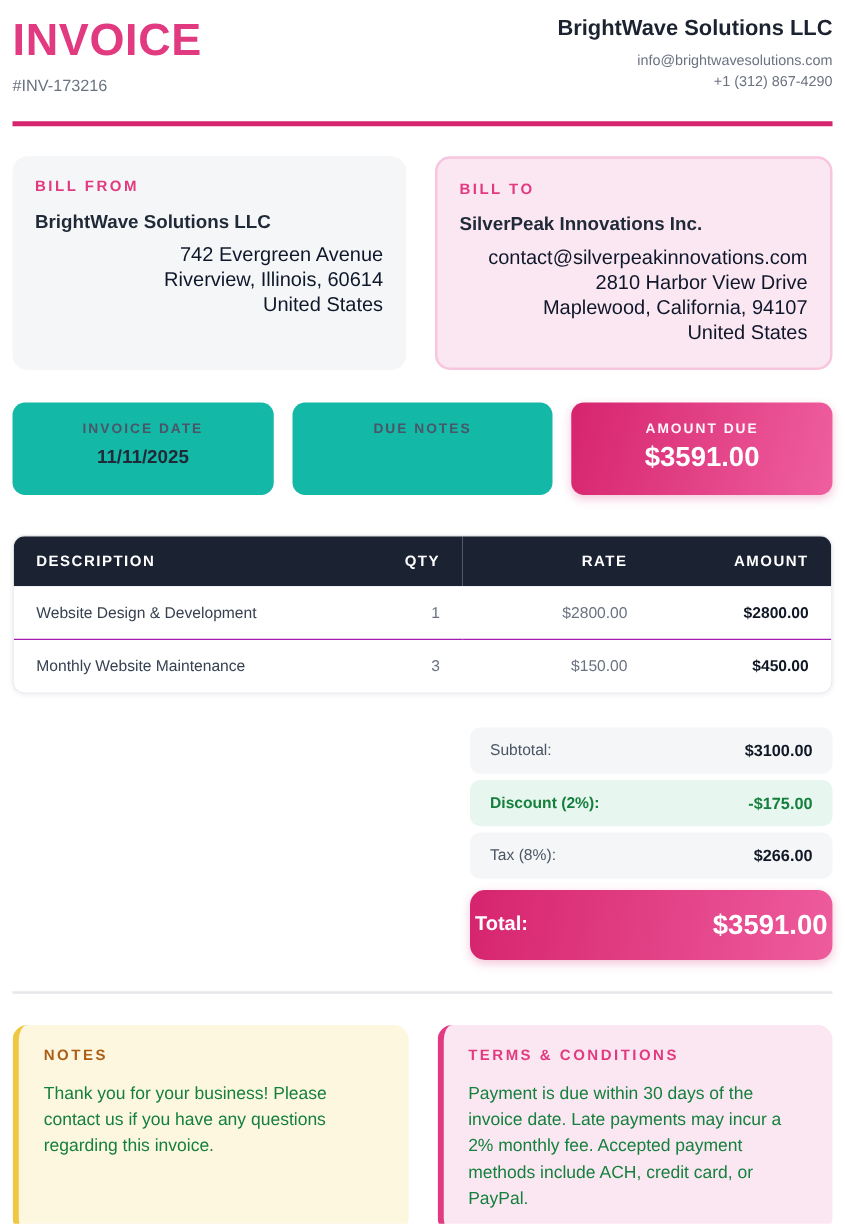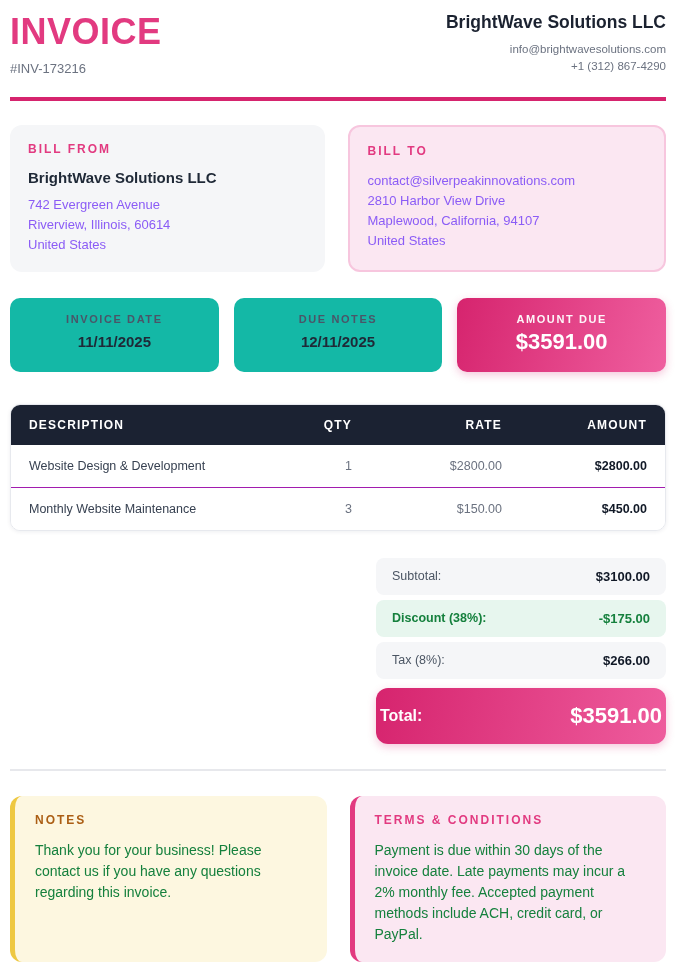--- a/index.html
+++ b/index.html
@@ -27,21 +27,21 @@
   
   .bill-row { display: flex; gap: 23px; margin-top: 24px; align-items: stretch; }
   .bill-card { flex: 1; border-radius: 12px; padding: 17px 18px; }
   .bill-from { background: #f5f6f8; }
   .bill-to { background: #fbe7f2; border: 2px solid #f7c6de; }
   .section-label {
     font-size: 12px; font-weight: 700; letter-spacing: 2px;
     color: var(--accent-pink, #e23a80); margin-bottom: 13px;
   }
   .party-name { font-size: 15px; font-weight: 700; color: #1f2937; margin-bottom: 9px; }
-  .party-line { font-size: 13px; color: #8b5cf6; line-height: 20px; }
+  .party-line { font-size: 16px; color: #0f172a; line-height: 20px; text-align: right; }
 
   
   .meta-row { display: flex; gap: 15px; margin-top: 26px; }
   .meta-card { flex: 1; border-radius: 10px; padding: 15px 8px 17px; text-align: center; background: #14b8a6; }
   .meta-label { font-size: 11px; font-weight: 700; letter-spacing: 1.6px; color: #4a5568; }
   .meta-value { font-size: 15px; font-weight: 600; color: #1f2937; margin-top: 8px; }
   .meta-card.amount-due {
     background: linear-gradient(105deg, var(--deep-pink, #d6246e), #ef5f9f);
     box-shadow: 0 3px 8px rgba(214,36,110,.25);
   }
@@ -119,35 +119,35 @@
   <div class="bill-row">
     <div class="bill-card bill-from">
       <div class="section-label">BILL FROM</div>
       <div class="party-name">BrightWave Solutions LLC</div>
       <div class="party-line">742 Evergreen Avenue</div>
       <div class="party-line">Riverview, Illinois, 60614</div>
       <div class="party-line">United States</div>
     </div>
     <div class="bill-card bill-to">
       <div class="section-label">BILL TO</div>
+      <div class="party-name">SilverPeak Innovations Inc.</div>
       <div class="party-line">contact@silverpeakinnovations.com</div>
       <div class="party-line">2810 Harbor View Drive</div>
       <div class="party-line">Maplewood, California, 94107</div>
       <div class="party-line">United States</div>
     </div>
   </div>
 
   <div class="meta-row">
     <div class="meta-card">
       <div class="meta-label">INVOICE DATE</div>
       <div class="meta-value">11/11/2025</div>
     </div>
     <div class="meta-card">
       <div class="meta-label">DUE NOTES</div>
-      <div class="meta-value">12/11/2025</div>
     </div>
     <div class="meta-card amount-due">
       <div class="meta-label">AMOUNT DUE</div>
       <div class="meta-value">$3591.00</div>
     </div>
   </div>
 
   <div class="table-wrap">
     <table>
       <thead>
@@ -174,21 +174,21 @@
       </tbody>
     </table>
   </div>
 
   <div class="totals">
     <div class="total-row">
       <span class="t-label">Subtotal:</span>
       <span class="t-value">$3100.00</span>
     </div>
     <div class="total-row discount">
-      <span class="t-label">Discount (38%):</span>
+      <span class="t-label">Discount (2%):</span>
       <span class="t-value">-$175.00</span>
     </div>
     <div class="total-row">
       <span class="t-label">Tax (8%):</span>
       <span class="t-value">$266.00</span>
     </div>
     <div class="total-row grand">
       <span class="t-label">Total:</span>
       <span class="t-value">$3591.00</span>
     </div>

